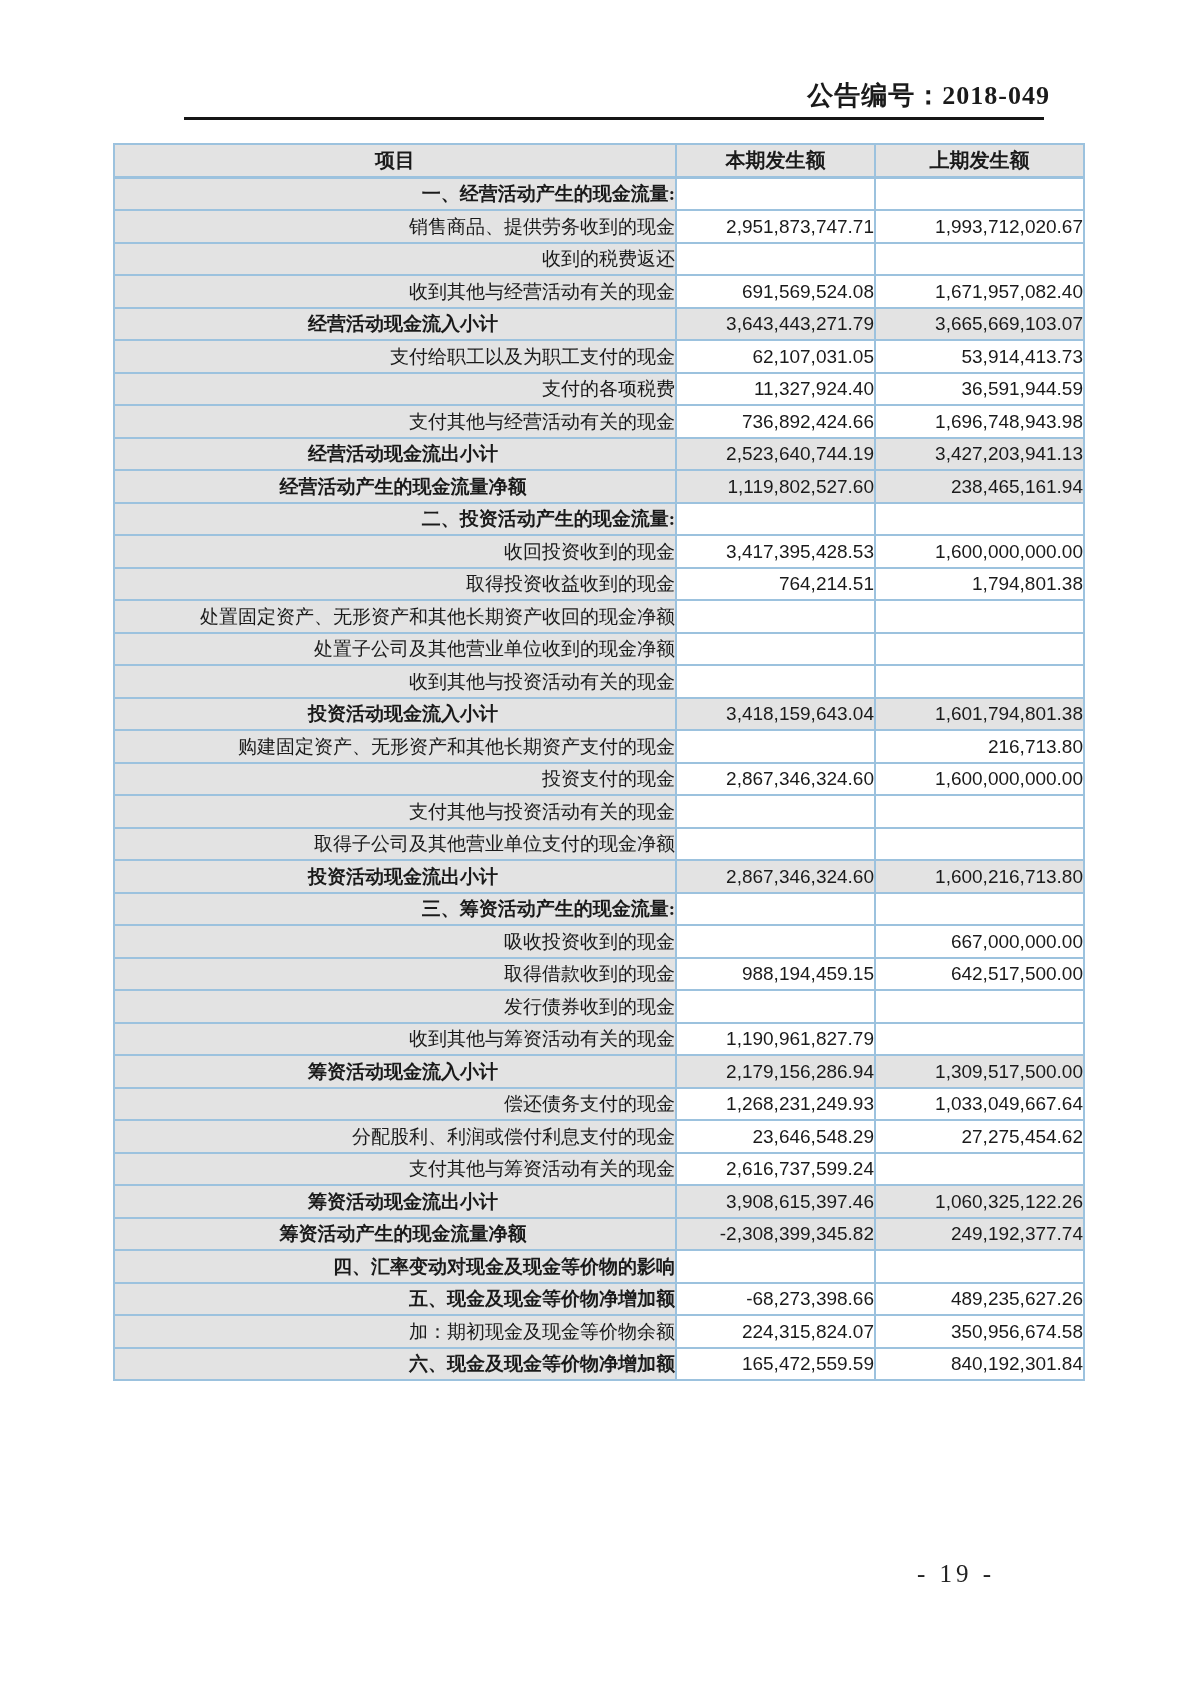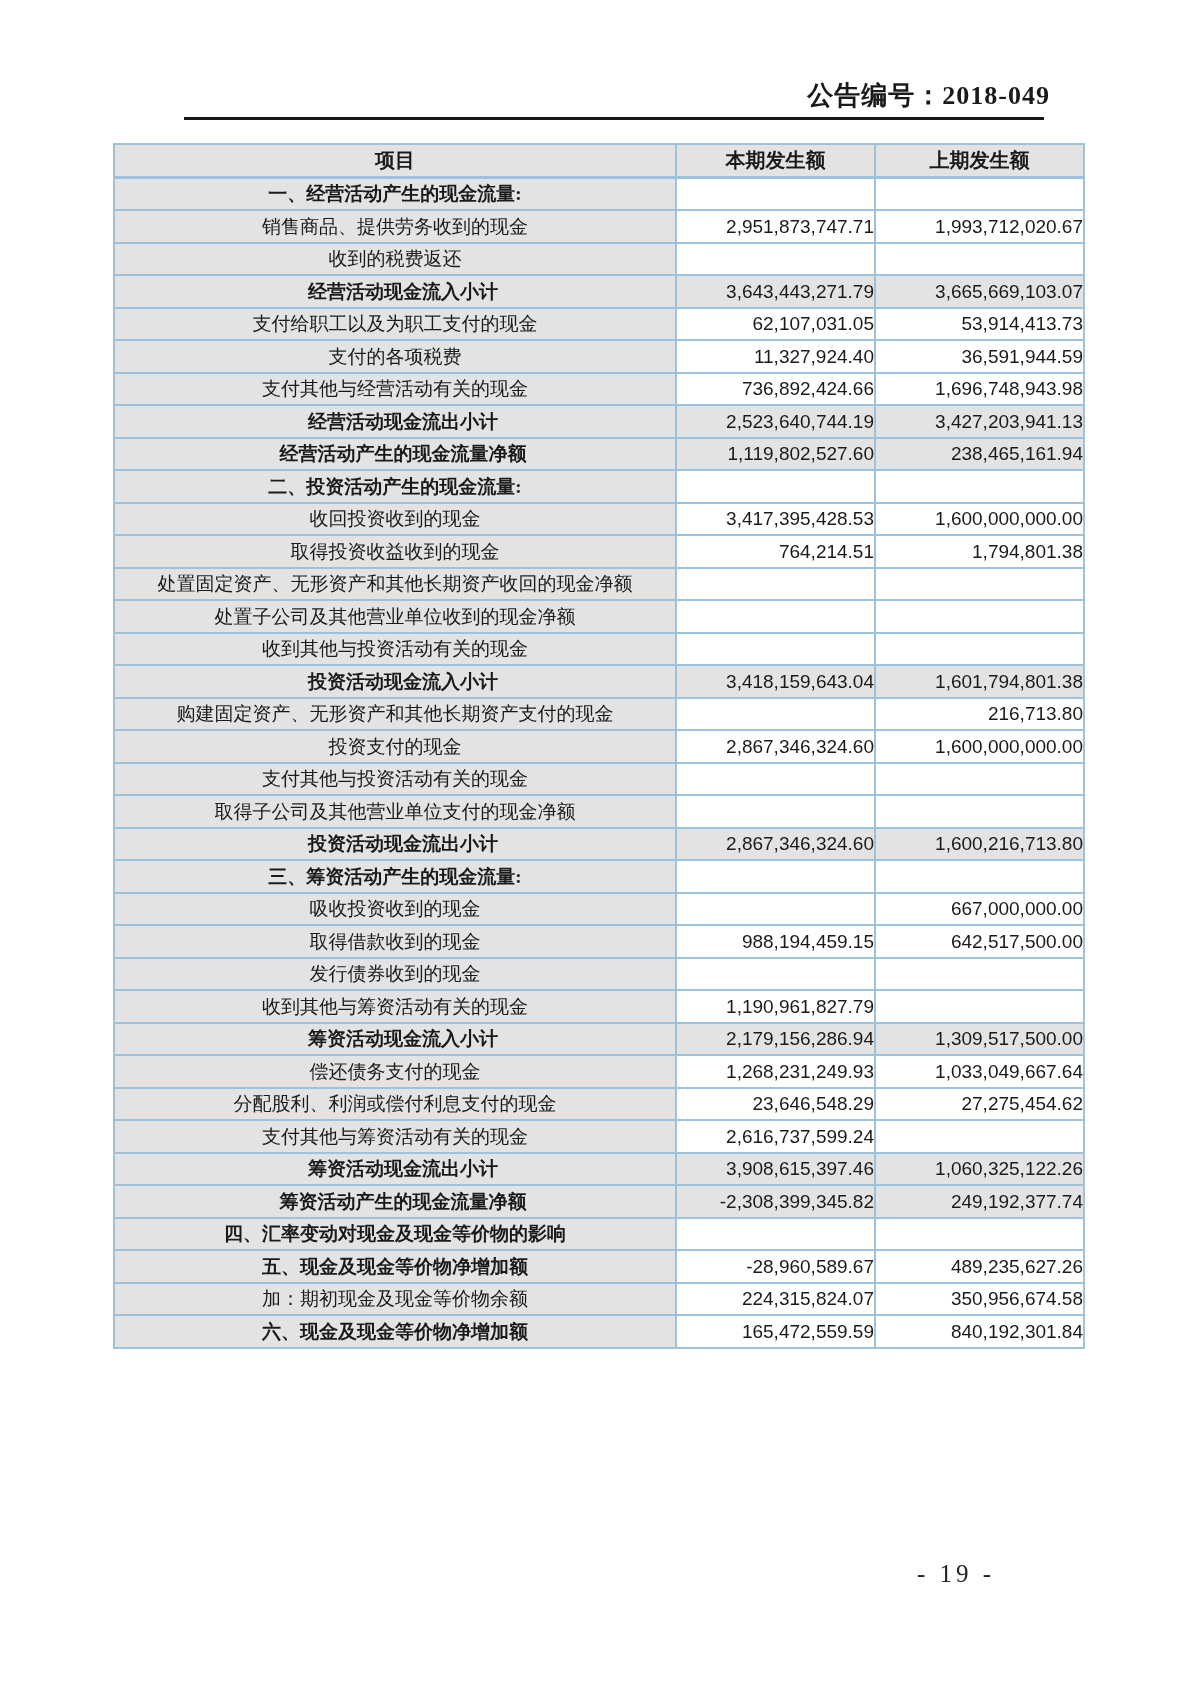--- a/index.html
+++ b/index.html
@@ -55,21 +55,21 @@
   }
   table.cf-table thead th {
     background: #e3e3e3;
     font-weight: bold;
     text-align: center;
     font-size: 20px;
     border-bottom-width: 3px;
   }
   td.label {
     background: #e3e3e3;
-    text-align: center;
+    text-align: right;
     padding-left: 10px;
     padding-right: 6px;
   }
   td.num {
     background: #ffffff;
     text-align: right;
     padding-right: 14px;
     font-family: "Liberation Sans", "DejaVu Sans", sans-serif;
     font-size: 19px;
   }
@@ -128,20 +128,25 @@
         <tr class="row-item">
           <td class="label">销售商品、提供劳务收到的现金</td>
           <td class="num">2,951,873,747.71</td>
           <td class="num">1,993,712,020.67</td>
         </tr>
         <tr class="row-item">
           <td class="label">收到的税费返还</td>
           <td class="num"></td>
           <td class="num"></td>
         </tr>
+        <tr class="row-item">
+          <td class="label">收到其他与经营活动有关的现金</td>
+          <td class="num">691,569,524.08</td>
+          <td class="num">1,671,957,082.40</td>
+        </tr>
         <tr class="row-subtotal">
           <td class="label">经营活动现金流入小计</td>
           <td class="num">3,643,443,271.79</td>
           <td class="num">3,665,669,103.07</td>
         </tr>
         <tr class="row-item">
           <td class="label">支付给职工以及为职工支付的现金</td>
           <td class="num">62,107,031.05</td>
           <td class="num">53,914,413.73</td>
         </tr>
@@ -280,21 +285,21 @@
           <td class="num">-2,308,399,345.82</td>
           <td class="num">249,192,377.74</td>
         </tr>
         <tr class="row-section">
           <td class="label">四、汇率变动对现金及现金等价物的影响</td>
           <td class="num"></td>
           <td class="num"></td>
         </tr>
         <tr class="row-section">
           <td class="label">五、现金及现金等价物净增加额</td>
-          <td class="num">-28,960,589.67</td>
+          <td class="num">-68,273,398.66</td>
           <td class="num">489,235,627.26</td>
         </tr>
         <tr class="row-item">
           <td class="label">加：期初现金及现金等价物余额</td>
           <td class="num">224,315,824.07</td>
           <td class="num">350,956,674.58</td>
         </tr>
         <tr class="row-section">
           <td class="label">六、现金及现金等价物净增加额</td>
           <td class="num">165,472,559.59</td>

